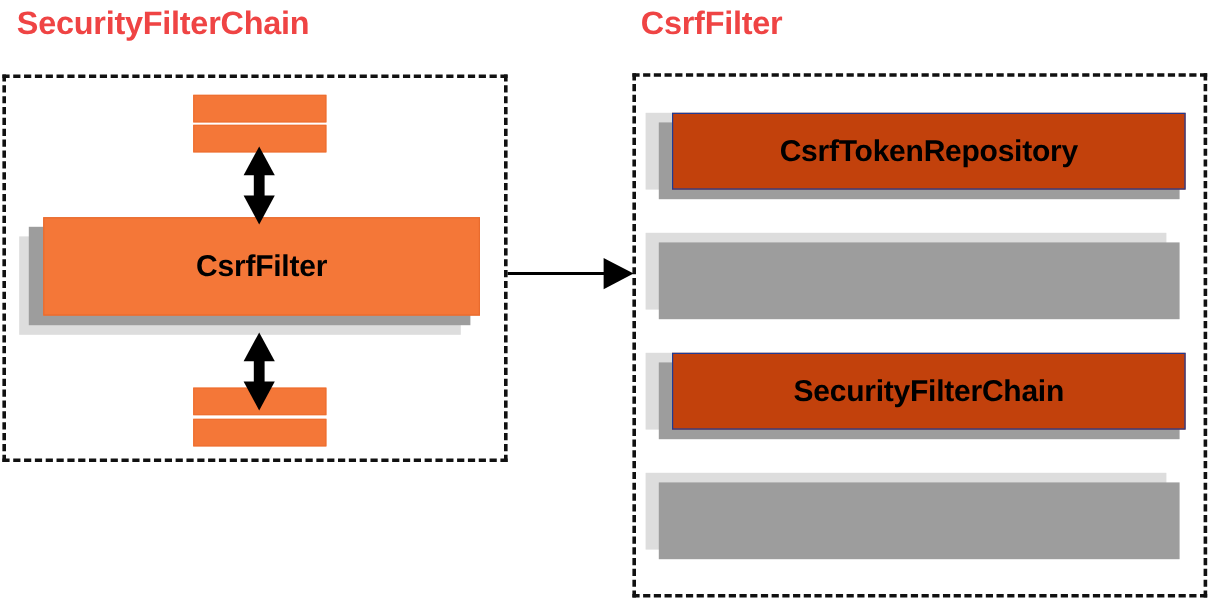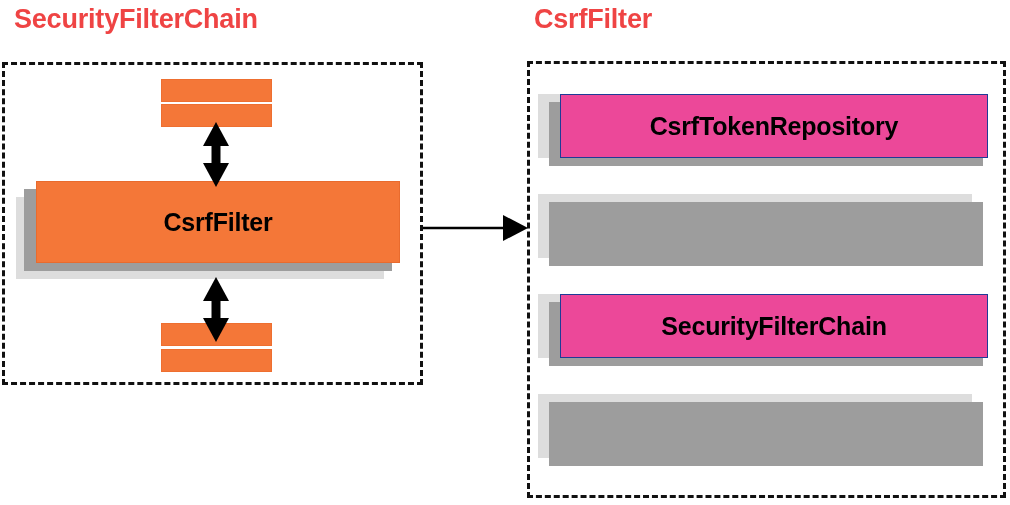--- a/index.html
+++ b/index.html
@@ -81,21 +81,21 @@
     letter-spacing: -0.2px;
   }
 
   
   .front.orange {
     background: #f47738;
     border: 1px solid #e86b2e;
   }
   
   .front.blue {
-    background: #ec4899;
+    background: #c2410c;
     border: 1.5px solid #1f3b96;
   }
 
   
   #box-csrffilter-main {
     left: 16px; top: 181px;
     width: 384px; height: 98px;
   }
   #box-csrffilter-main .back2 { left: 0;  top: 16px; width: 368px; height: 82px; }
   #box-csrffilter-main .back1 { left: 8px; top: 8px;  width: 368px; height: 82px; }

